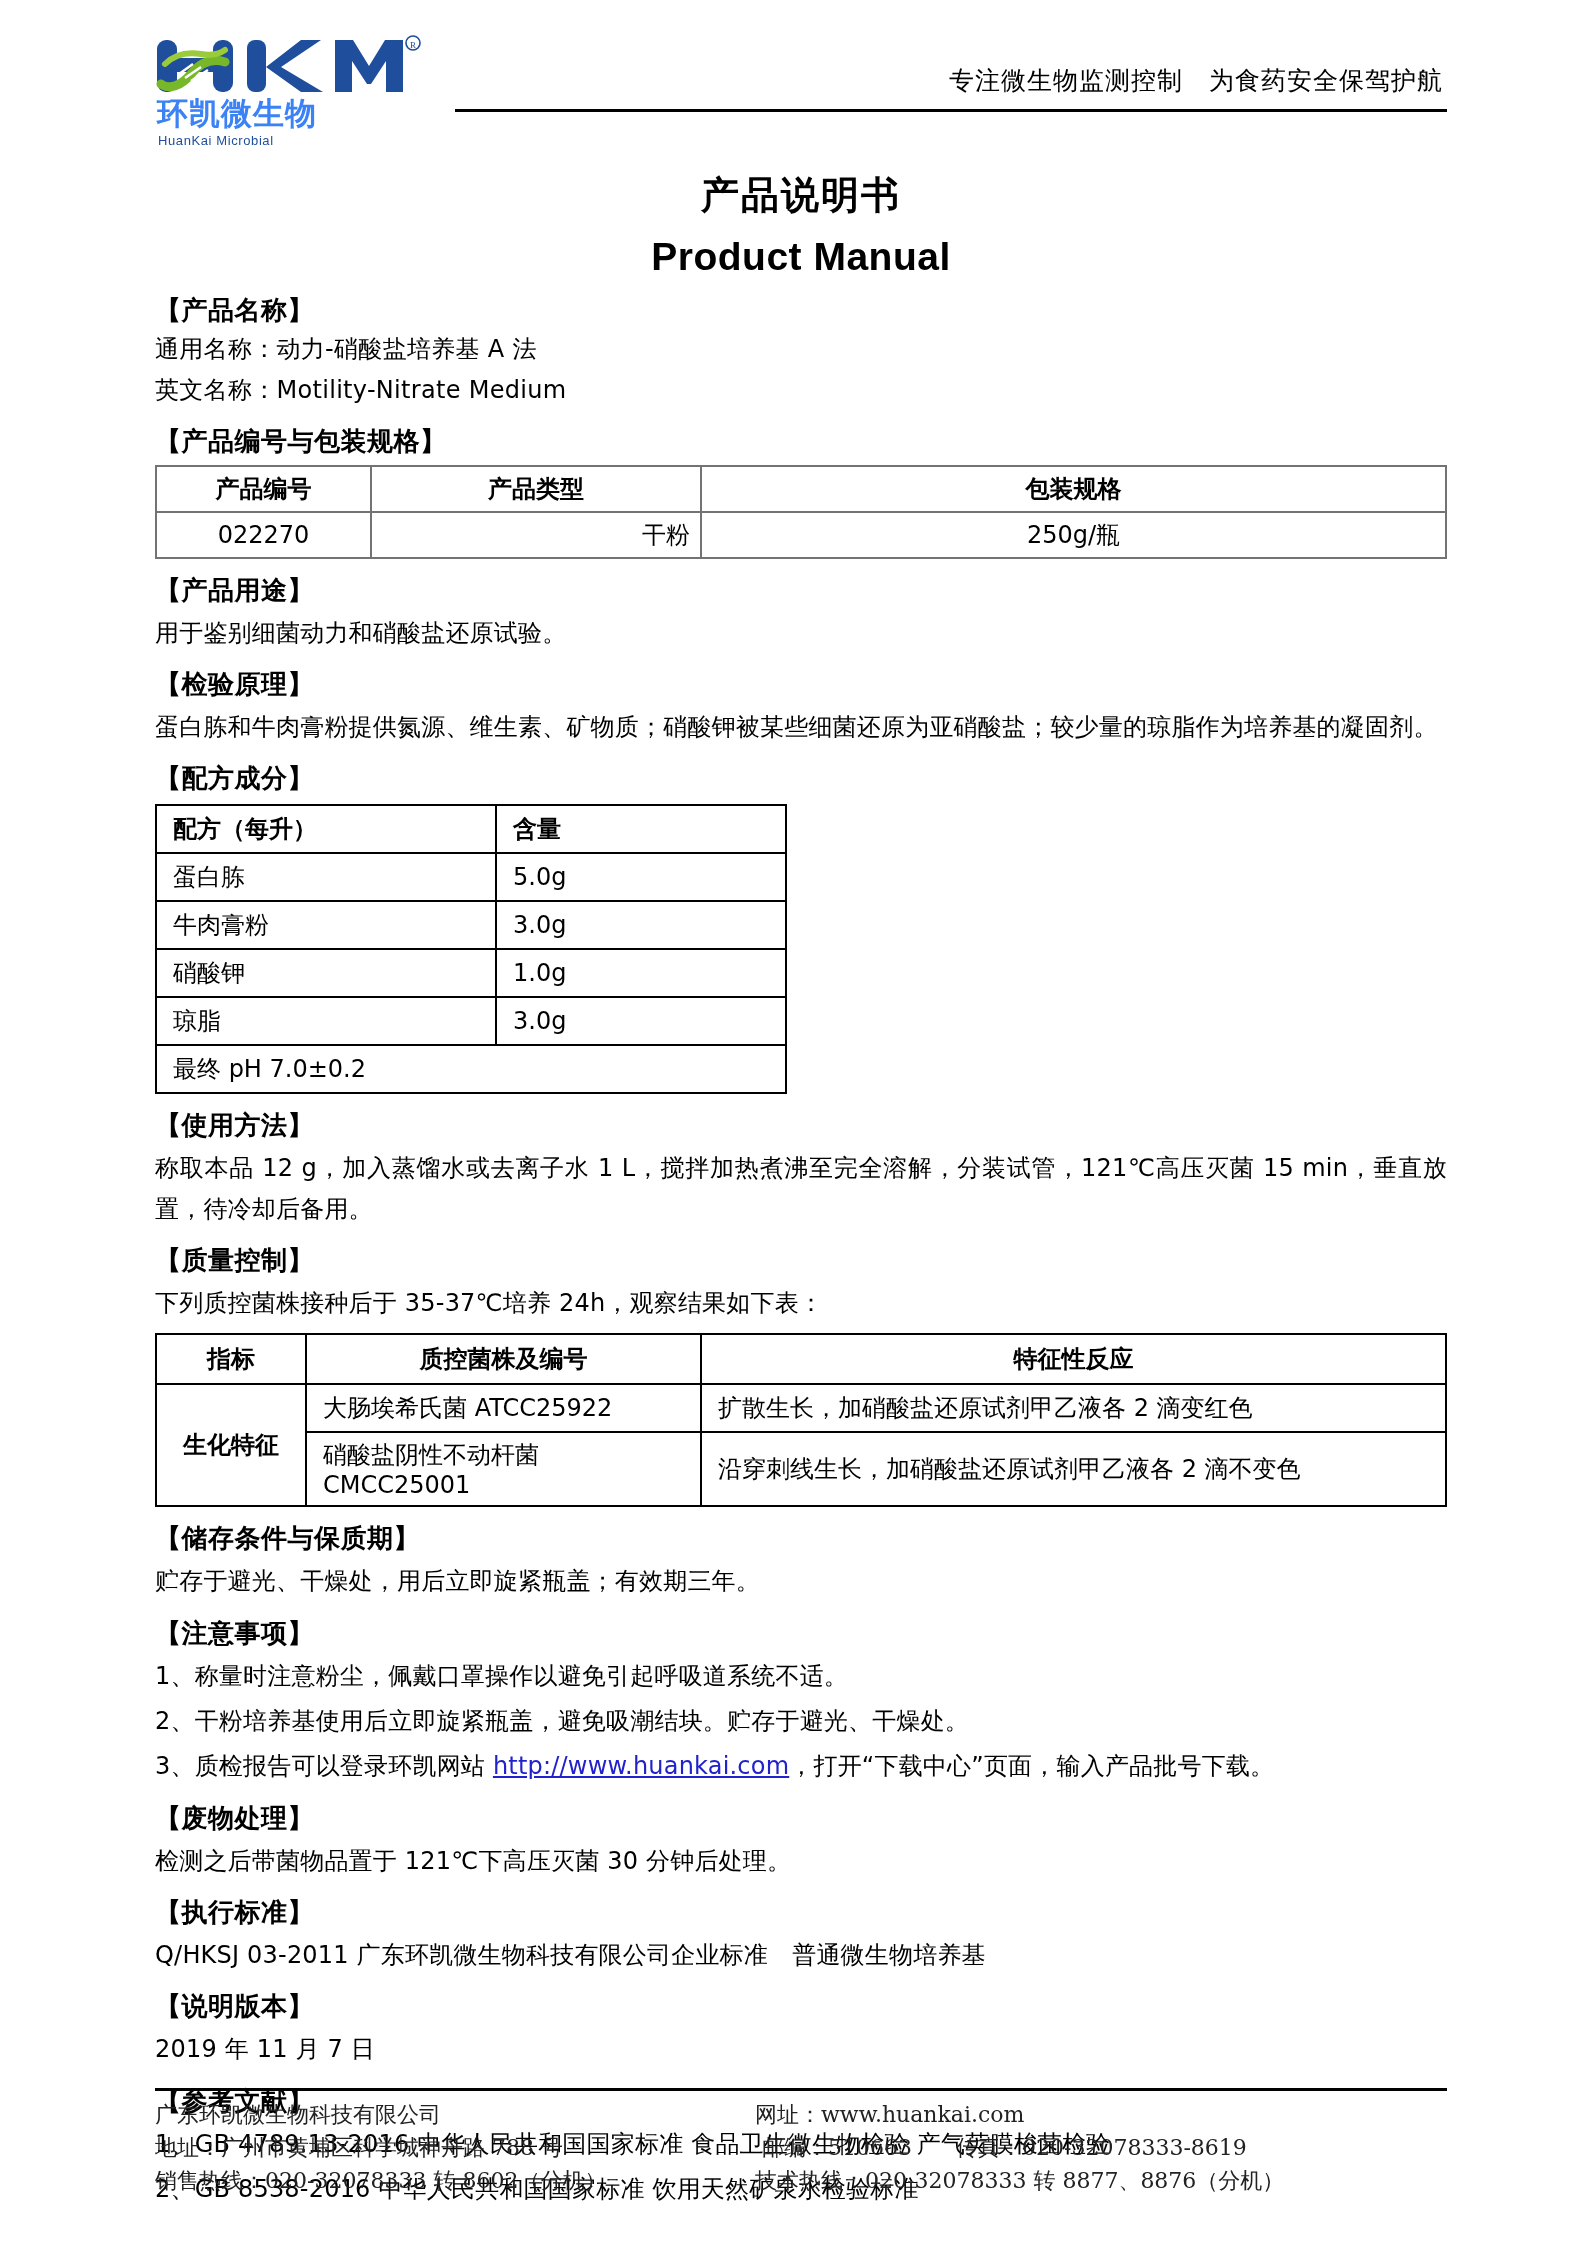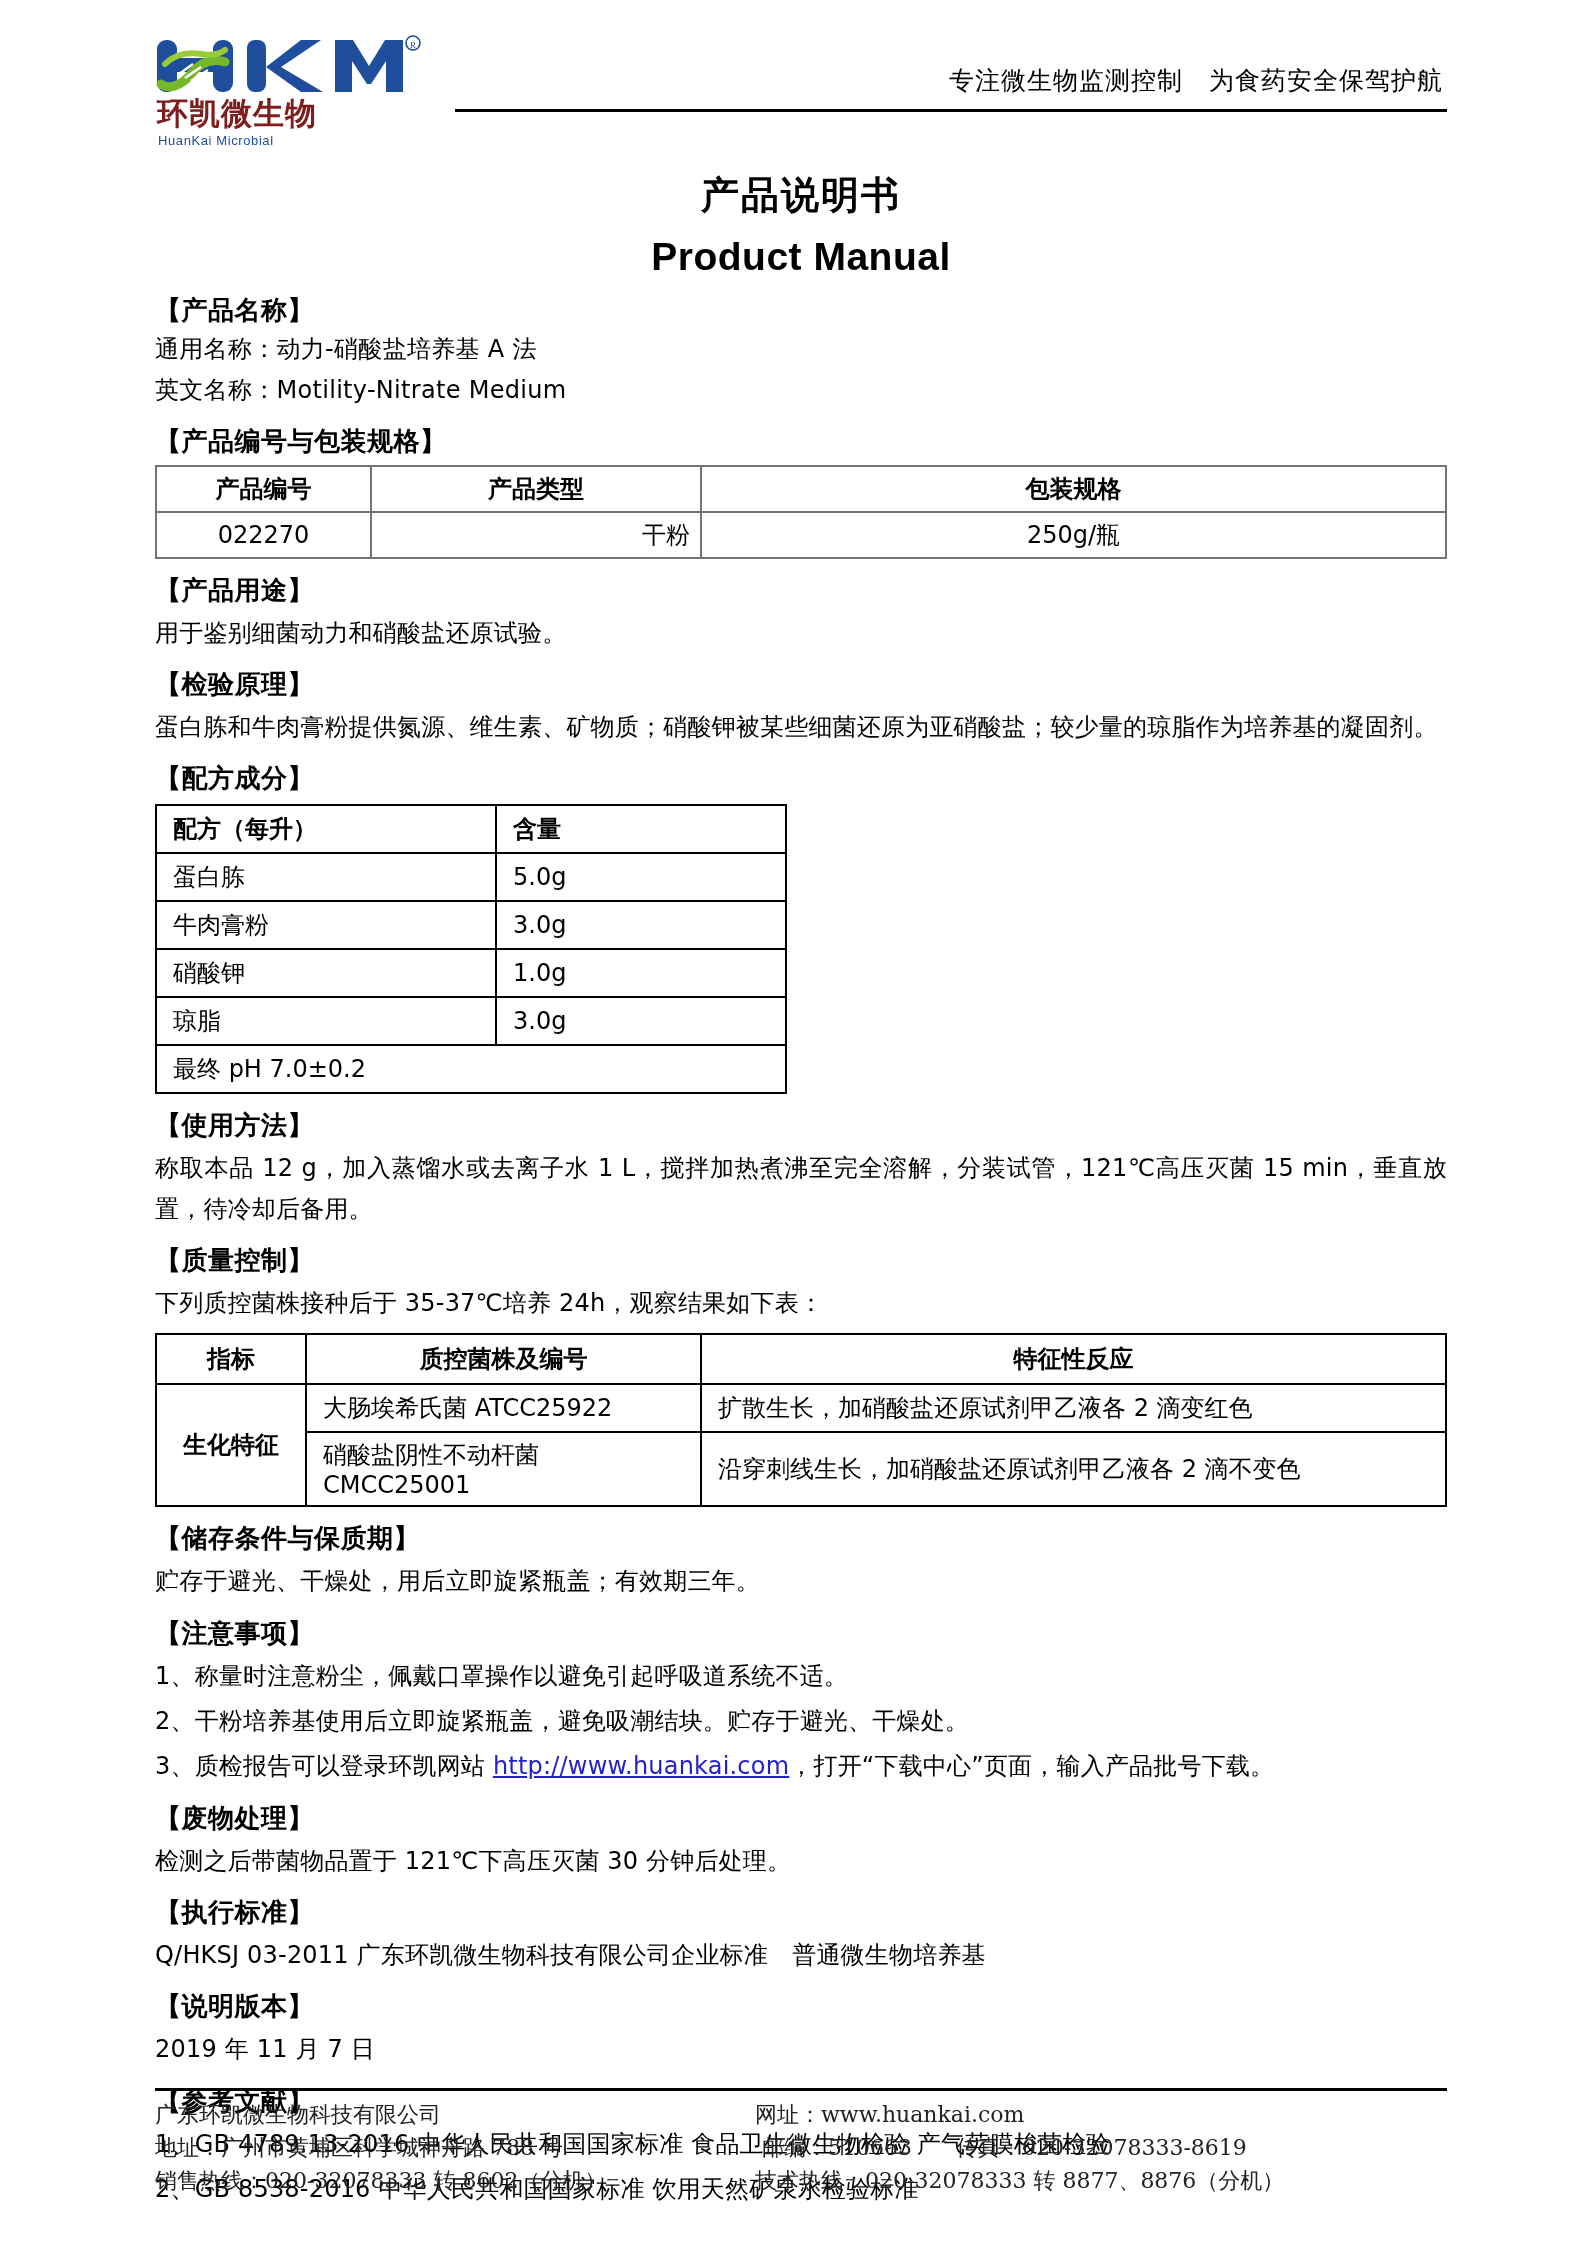--- a/index.html
+++ b/index.html
@@ -36,21 +36,21 @@
   }
   .logo-mark {
     position: relative;
     width: 270px;
     height: 62px;
   }
   .logo-sub-cn {
     font-family: "DejaVu Sans", sans-serif;
     font-size: 31px;
     font-weight: bold;
-    color: #7f1d1d;
+    color: #3b82f6;
     letter-spacing: 1px;
     line-height: 1;
     margin-top: 2px;
     margin-left: 2px;
   }
   .logo-sub-en {
     font-family: "Liberation Sans", sans-serif;
     font-size: 13px;
     font-weight: normal;
     color: #1F4E9D;

